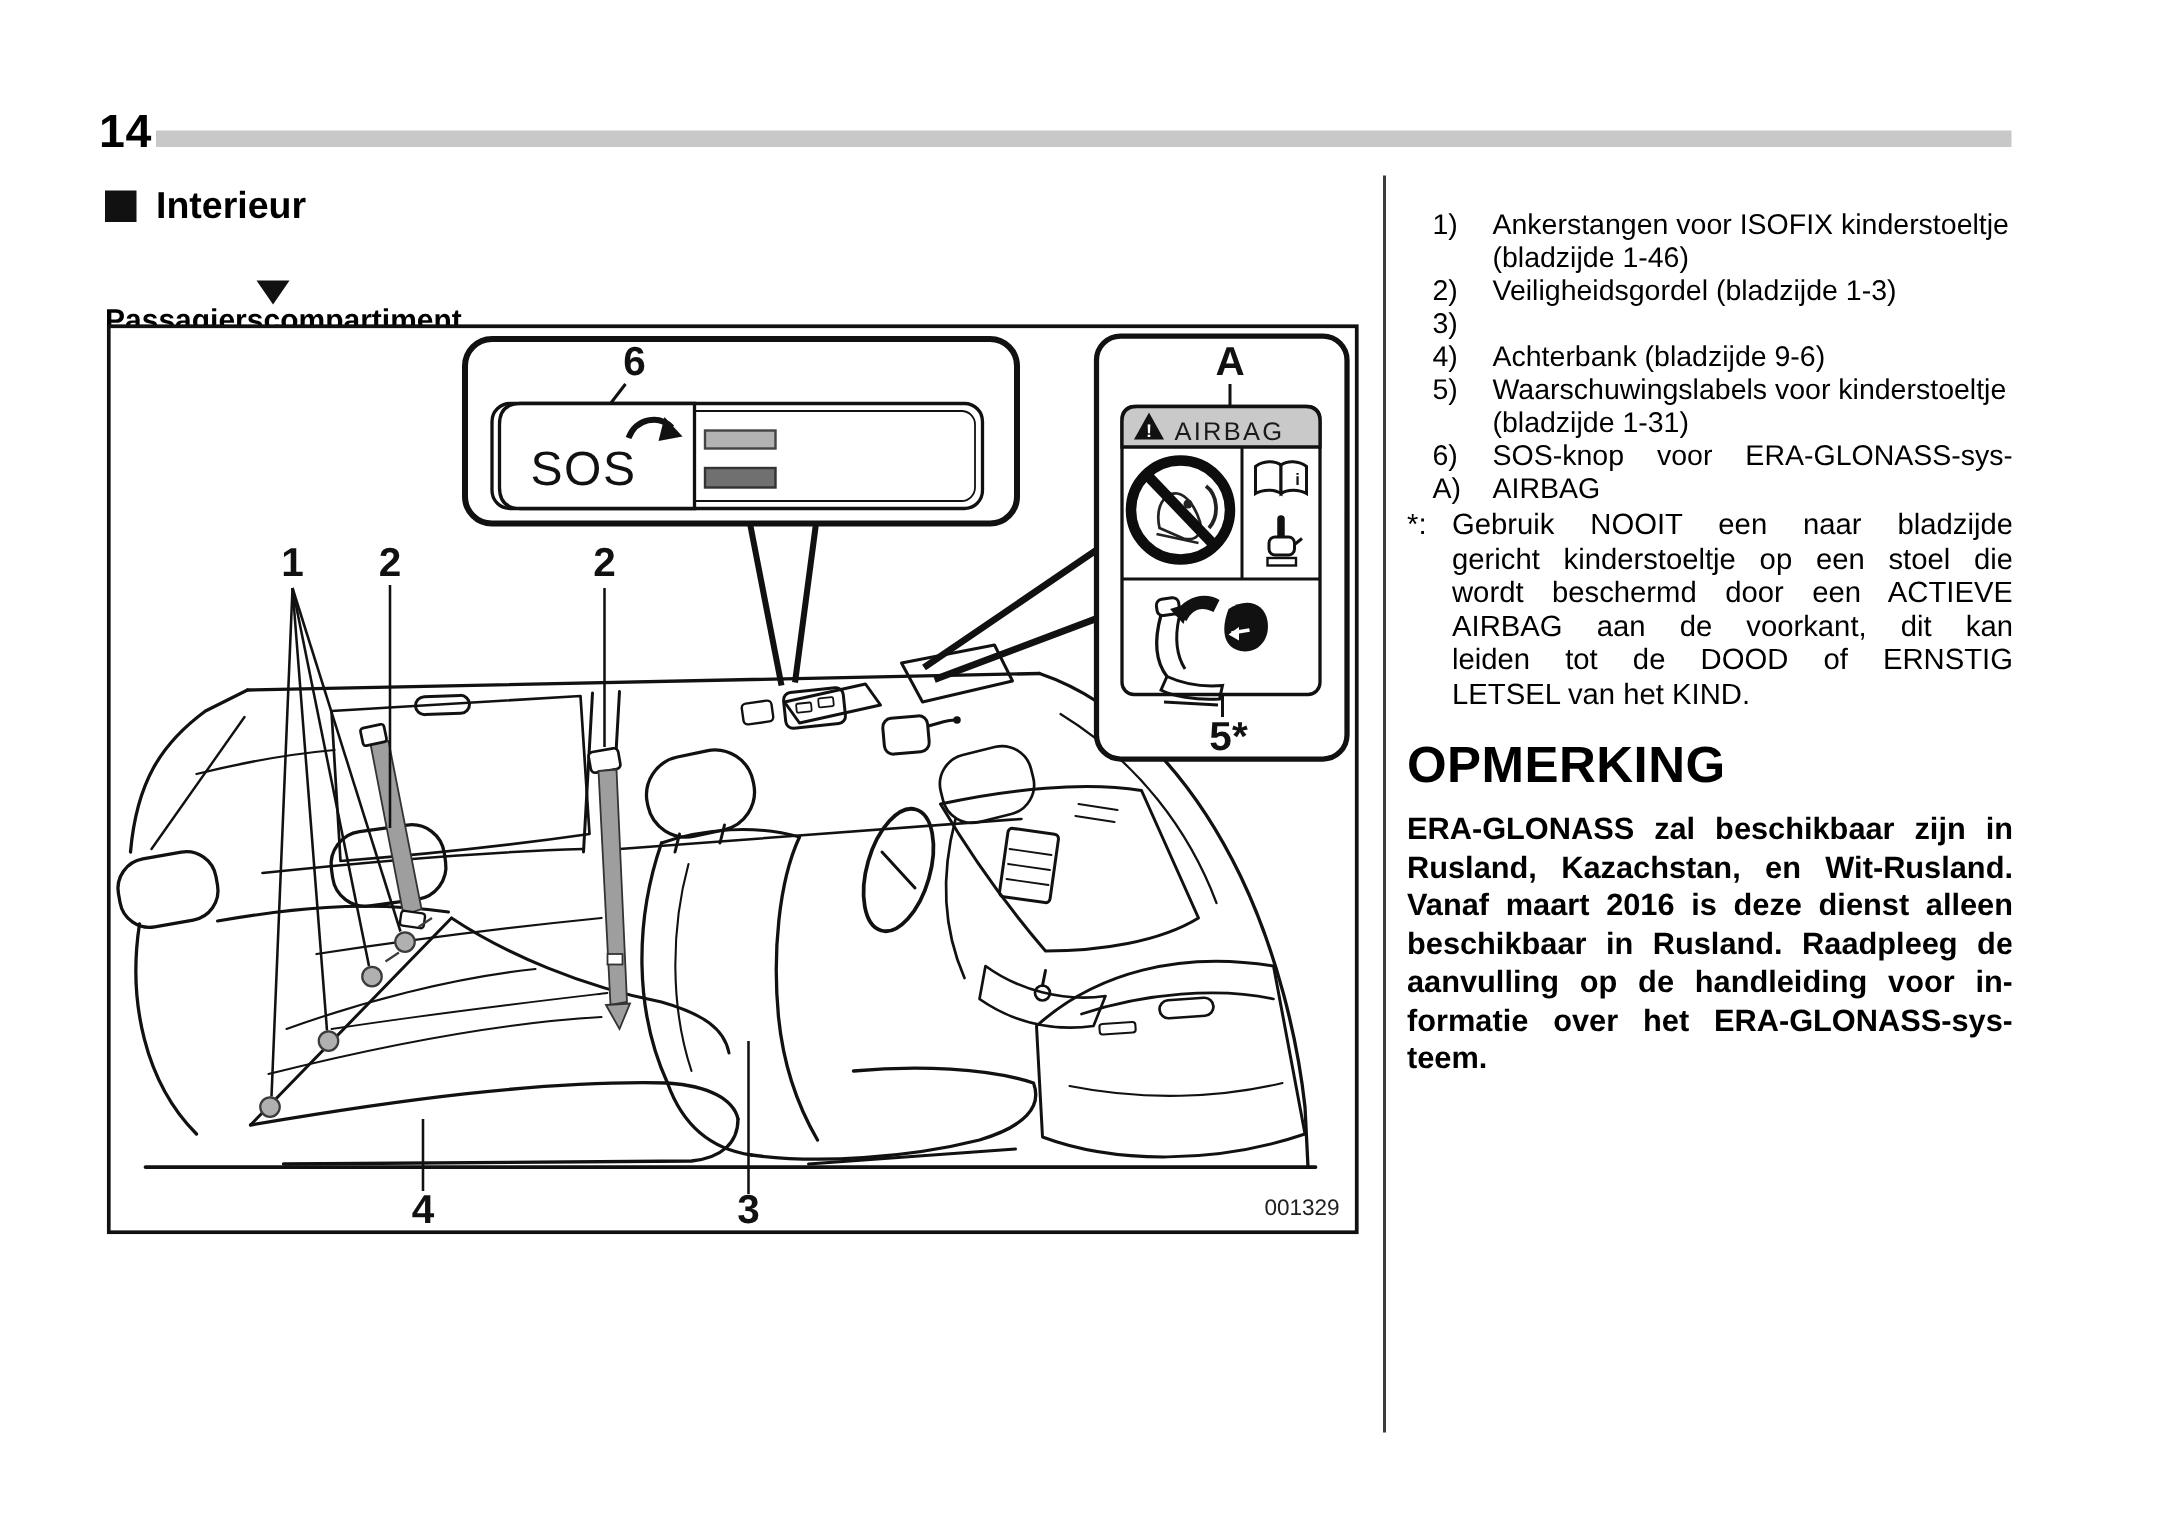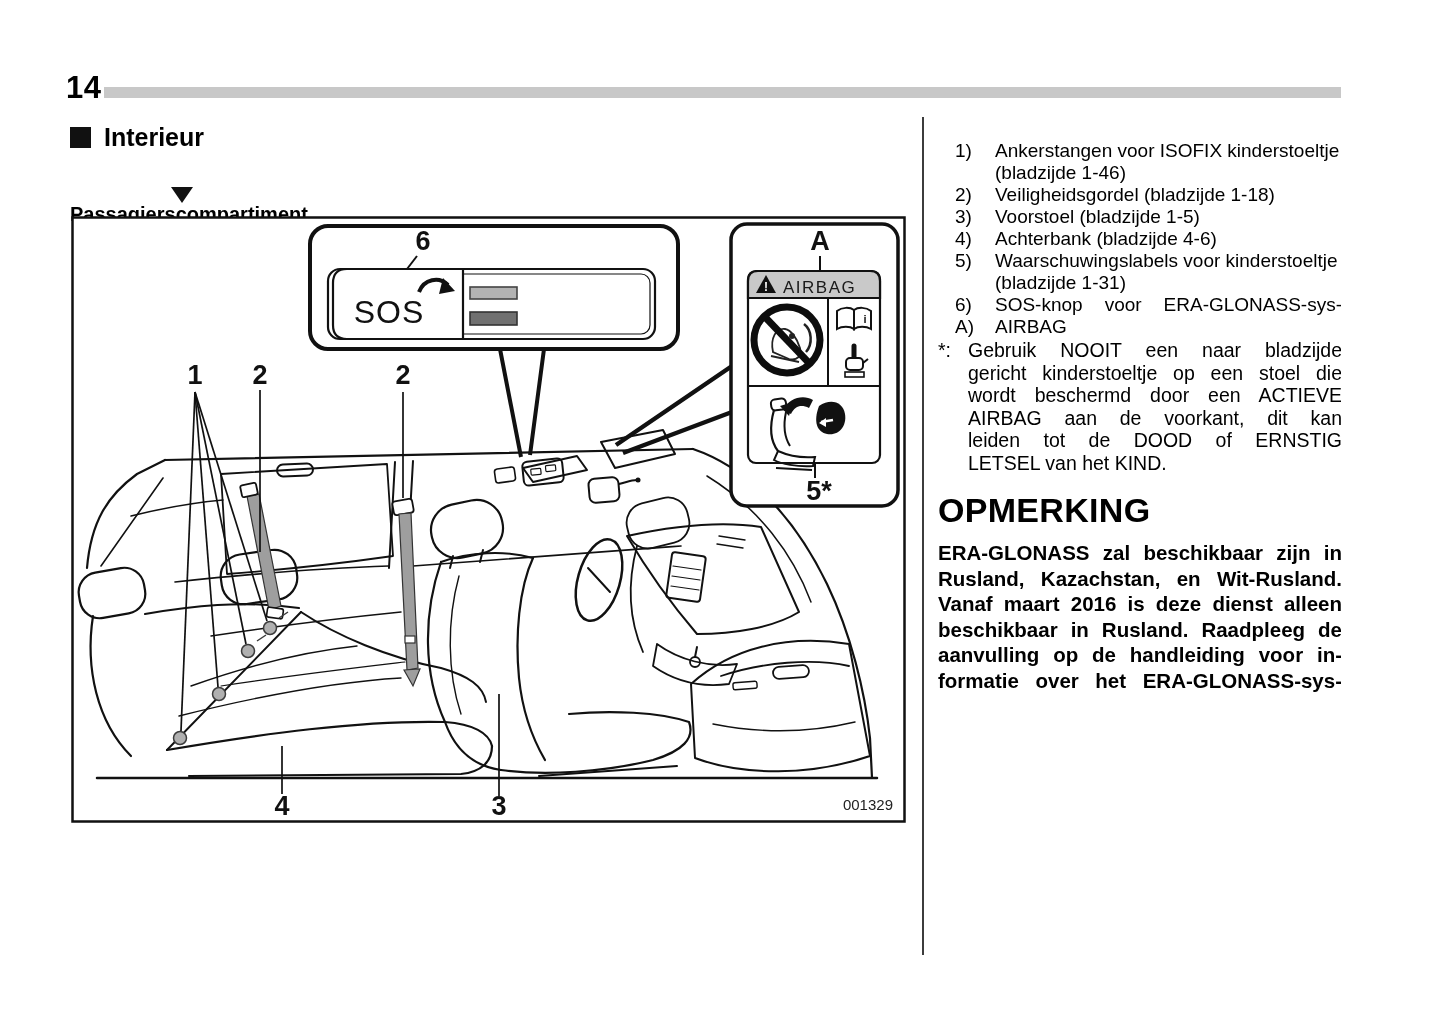--- a/index.html
+++ b/index.html
@@ -267,33 +267,30 @@
       <div class="legend-row">
         <div class="legend-marker">1)</div>
         <div class="legend-text">
           <div class="lline">Ankerstangen voor ISOFIX kinderstoeltje</div>
           <div class="lline">(bladzijde 1-46)</div>
         </div>
       </div>
       <div class="legend-row">
         <div class="legend-marker">2)</div>
         <div class="legend-text">
-            <div class="lline">Veiligheidsgordel (bladzijde 1-18)</div>
+            <div class="lline">Veiligheidsgordel (bladzijde 1-3)</div>
           </div>
       </div>
       <div class="legend-row">
         <div class="legend-marker">3)</div>
-        <div class="legend-text">
-            <div class="lline">Voorstoel (bladzijde 1-5)</div>
-          </div>
       </div>
       <div class="legend-row">
         <div class="legend-marker">4)</div>
         <div class="legend-text">
-            <div class="lline">Achterbank (bladzijde 4-6)</div>
+            <div class="lline">Achterbank (bladzijde 9-6)</div>
           </div>
       </div>
       <div class="legend-row">
         <div class="legend-marker">5)</div>
         <div class="legend-text">
           <div class="lline">Waarschuwingslabels voor kinderstoeltje</div>
           <div class="lline">(bladzijde 1-31)</div>
         </div>
       </div>
       <div class="legend-row">
@@ -324,17 +321,18 @@
 
     <div class="note">
       <h2>OPMERKING</h2>
       <div class="body">
         <div class="stretch">ERA-GLONASS zal beschikbaar zijn in</div>
         <div class="stretch">Rusland, Kazachstan, en Wit-Rusland.</div>
         <div class="stretch">Vanaf maart 2016 is deze dienst alleen</div>
         <div class="stretch">beschikbaar in Rusland. Raadpleeg de</div>
         <div class="stretch">aanvulling op de handleiding voor in-</div>
         <div class="stretch">formatie over het ERA-GLONASS-sys-</div>
+        <div>teem.</div>
       </div>
     </div>
 
   </div>
 </div>
 
 </body></html>

